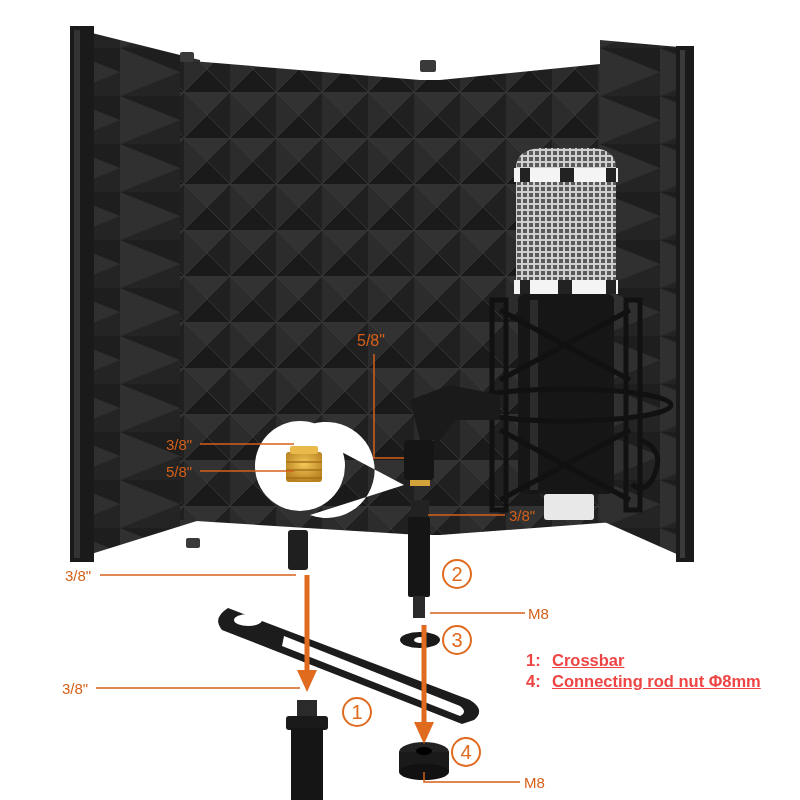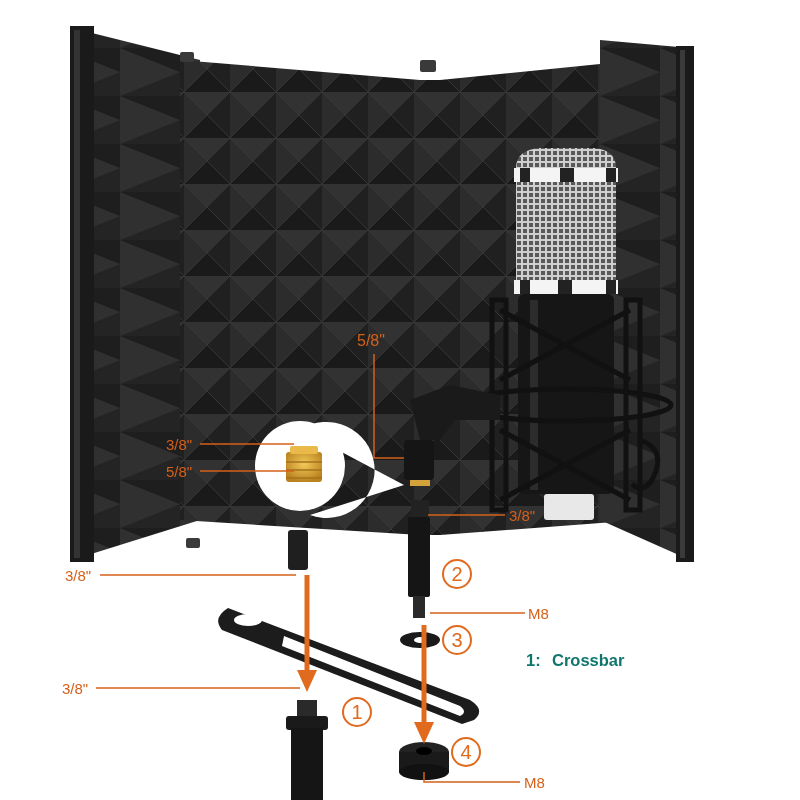--- a/index.html
+++ b/index.html
@@ -1,21 +1,21 @@
 <!DOCTYPE html>
 <html><head>
 <meta charset="utf-8">
 <style>
   html, body { margin:0; padding:0; background:#fff; }
   body { width:800px; height:800px; position:relative; overflow:hidden; font-family:"Liberation Sans", sans-serif; }
   .stage { position:absolute; left:0; top:0; width:800px; height:800px; }
   .lbl { position:absolute; color:#d5601a; font-family:"Liberation Sans", sans-serif; font-size:15px; white-space:nowrap; line-height:1; }
   .lbl.big { font-size:16px; }
   .circ { position:absolute; width:26px; height:26px; border:2px solid #e06a1e; border-radius:50%; color:#e06a1e; font-size:20px; text-align:center; line-height:26px; font-family:"Liberation Sans", sans-serif; }
-  .legend { position:absolute; left:526px; top:650px; font-family:"Liberation Sans", sans-serif; font-weight:bold; font-size:16.5px; color:#0f766e; line-height:21px; }
+  .legend { position:absolute; left:526px; top:650px; font-family:"Liberation Sans", sans-serif; font-weight:bold; font-size:16.5px; color:#ef4444; line-height:21px;text-decoration:underline; }
   .legend .row { white-space:nowrap; }
   .legend .num { display:inline-block; width:26px; }
 </style>
 </head>
 <body>
 
 <div class="stage">
   <svg width="800" height="800" viewBox="0 0 800 800">
     <defs>
       <pattern id="foam" x="0" y="0" width="46" height="46" patternUnits="userSpaceOnUse">
@@ -166,14 +166,15 @@
 
   
   <div class="circ" style="left:442px; top:559px;">2</div>
   <div class="circ" style="left:442px; top:625px;">3</div>
   <div class="circ" style="left:342px; top:697px;">1</div>
   <div class="circ" style="left:451px; top:737px;">4</div>
 
   
   <div class="legend">
     <div class="row"><span class="num">1:</span><span>Crossbar</span></div>
+    <div class="row"><span class="num">4:</span><span>Connecting rod nut Φ8mm</span></div>
   </div>
 </div>
 
 </body></html>

